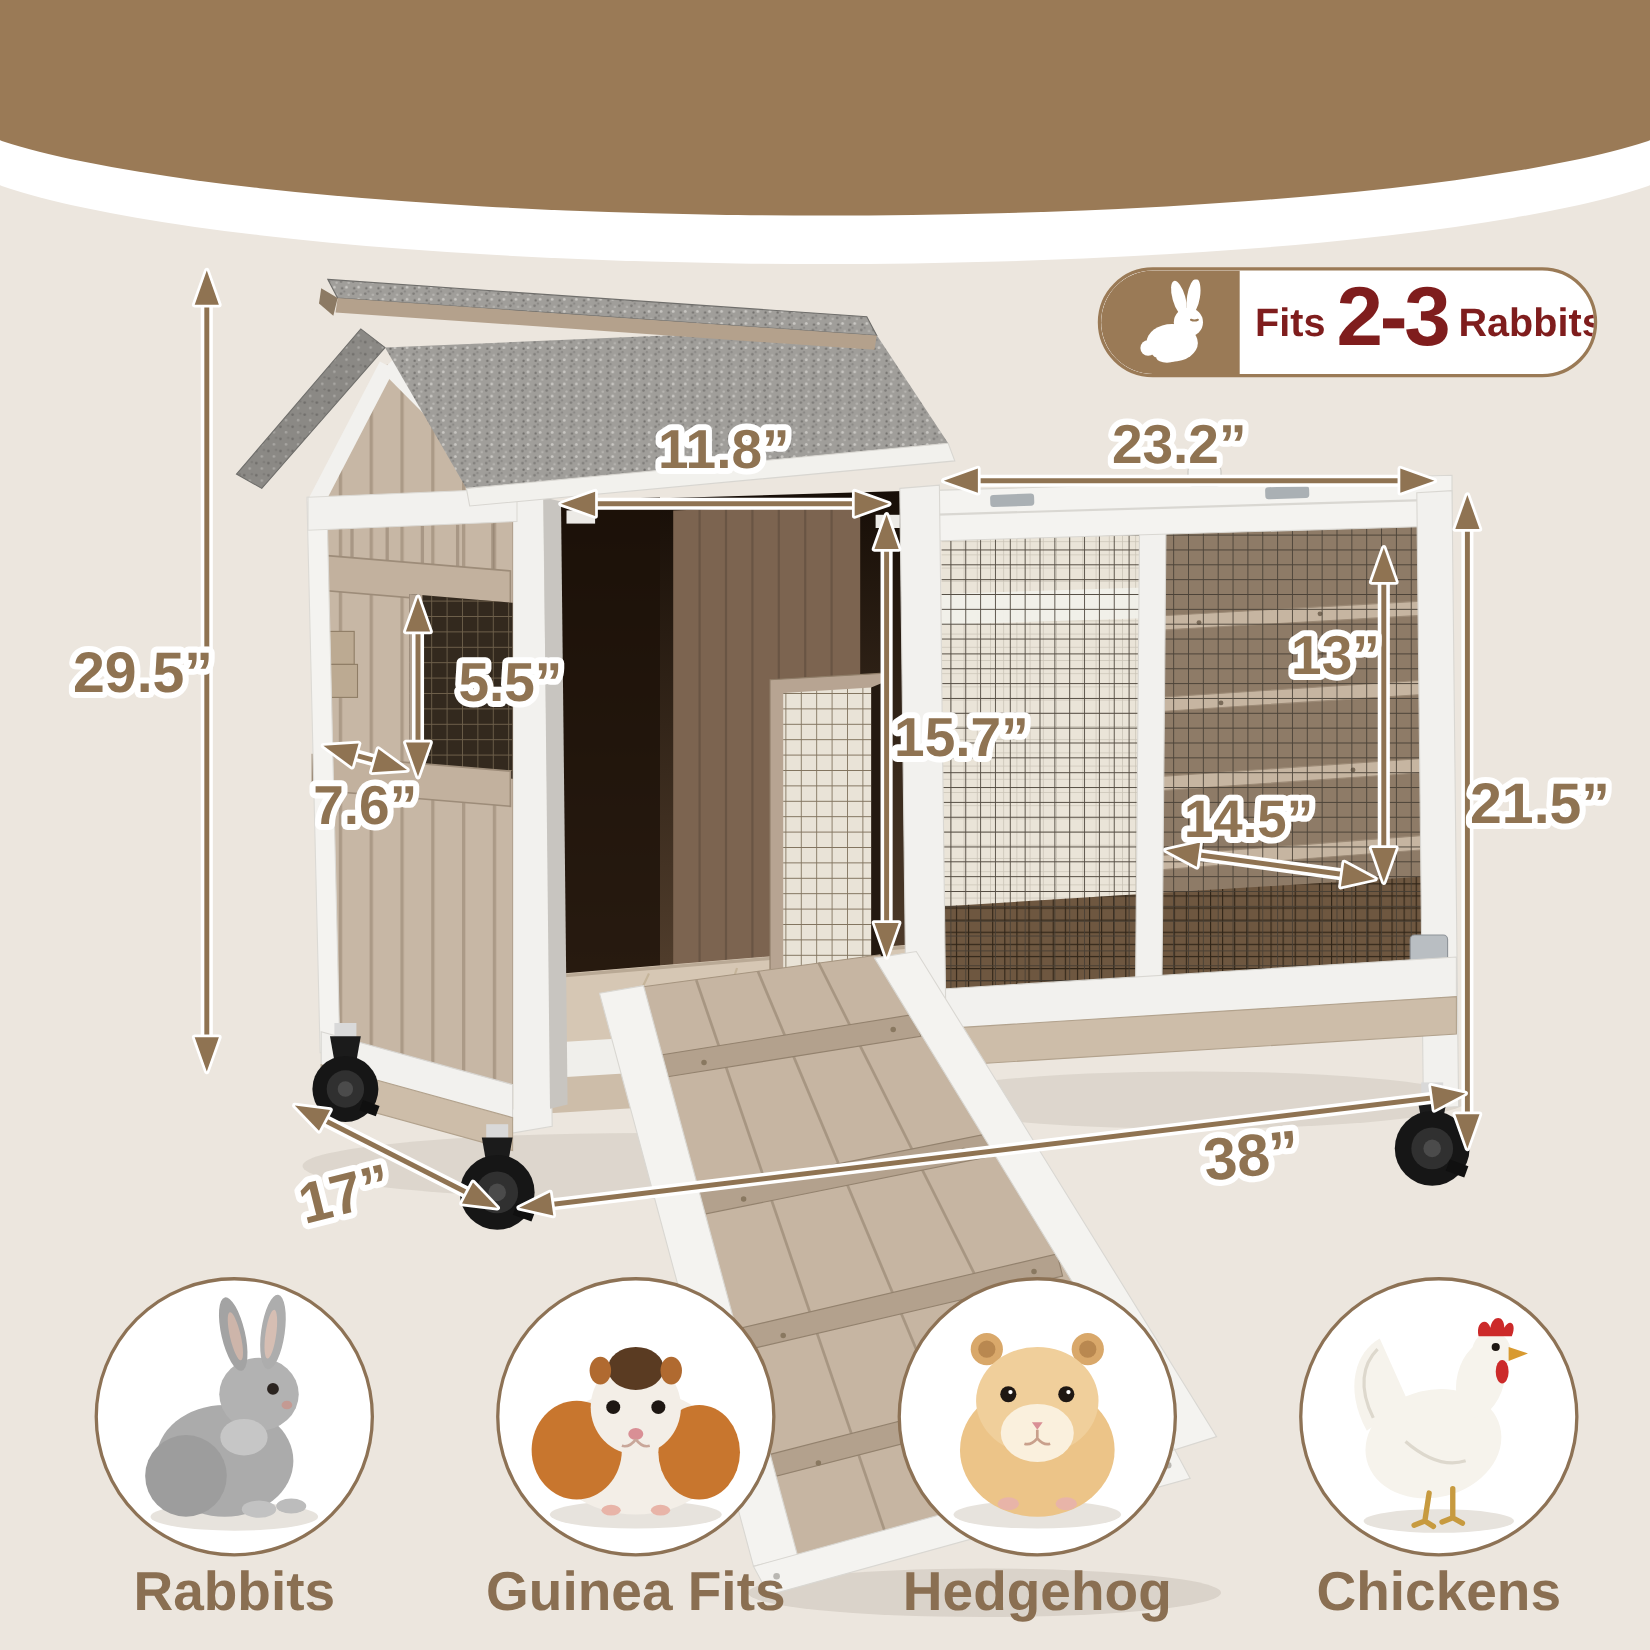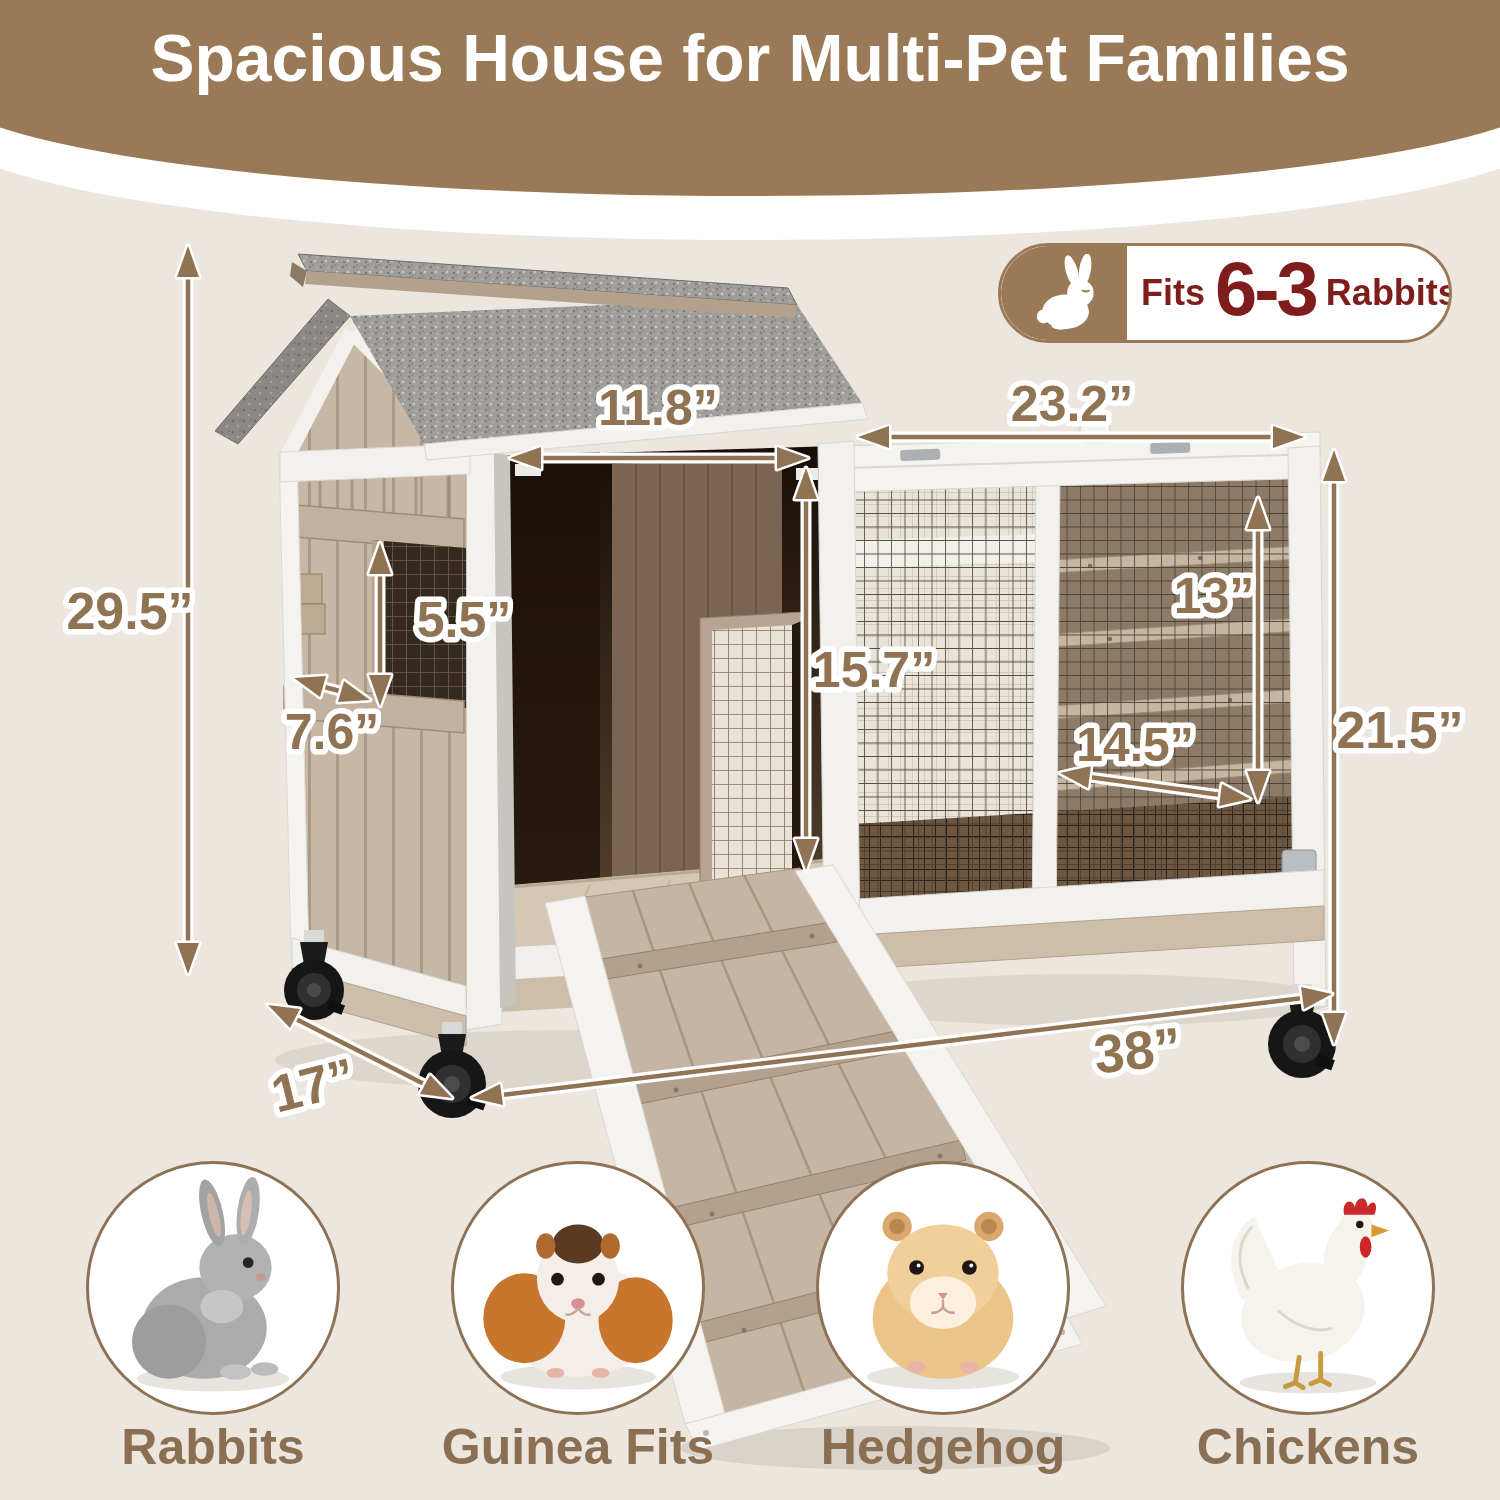--- a/index.html
+++ b/index.html
@@ -35,37 +35,36 @@
   .pet-label{position:absolute;top:1416px;width:320px;height:62px;line-height:62px;text-align:center;
     font-size:50px;font-weight:700;color:#8a6f52;z-index:3;}
 </style>
 </head>
 <body>
 
 <div class="stage">
 
   <div class="arch-white"></div>
   <div class="arch-brown"></div>
-  <div class="page-title">Spacious House for Multi-Pet Families</div>
 
   <div class="badge">
     <div class="badge-cap">
       <svg width="78" height="78" viewBox="0 0 100 100">
         <ellipse cx="52" cy="74" rx="30" ry="22" fill="#fff"></ellipse>
         <circle cx="24" cy="80" r="9" fill="#fff"></circle>
         <circle cx="71" cy="50" r="17" fill="#fff"></circle>
         <ellipse cx="60" cy="22" rx="7.5" ry="21" fill="#fff" transform="rotate(-16 60 22)"></ellipse>
         <ellipse cx="77" cy="20" rx="7.5" ry="21" fill="#fff" transform="rotate(9 77 20)"></ellipse>
         <ellipse cx="46" cy="92" rx="12" ry="5" fill="#fff"></ellipse>
         <path d="M74,47 q4,2 8,0" stroke="#9a7a56" stroke-width="2.4" fill="none" stroke-linecap="round"></path>
       </svg>
     </div>
     <div class="badge-text">
       <span class="badge-fits">Fits</span>
-      <span class="badge-count">6-3</span>
+      <span class="badge-count">2-3</span>
       <span class="badge-animal">Rabbits</span>
     </div>
   </div>
 
   <svg class="scene" viewBox="0 0 1500 1500">
     <defs>
       <pattern id="siding" patternUnits="userSpaceOnUse" width="28" height="60">
         <rect width="28" height="60" fill="#c7b7a5"></rect>
           <rect x="0" width="3" height="60" fill="#ab9a87"></rect>
       </pattern>

